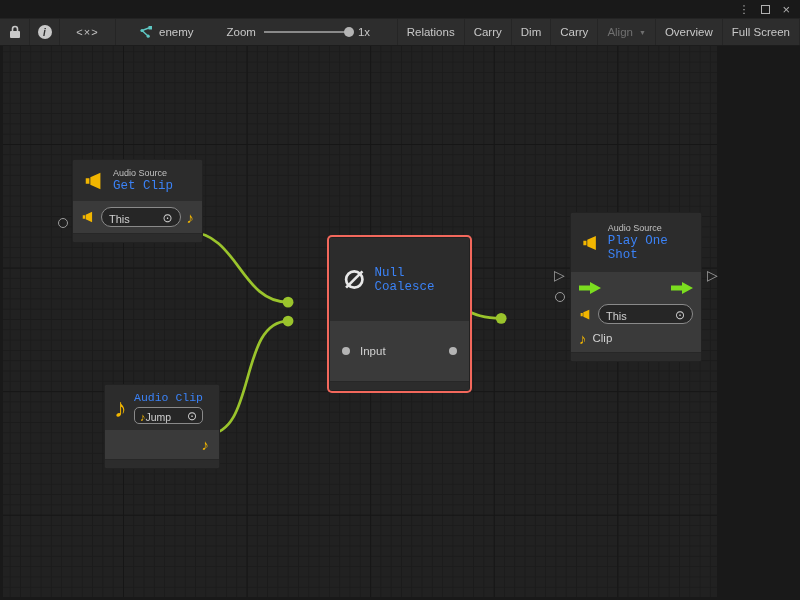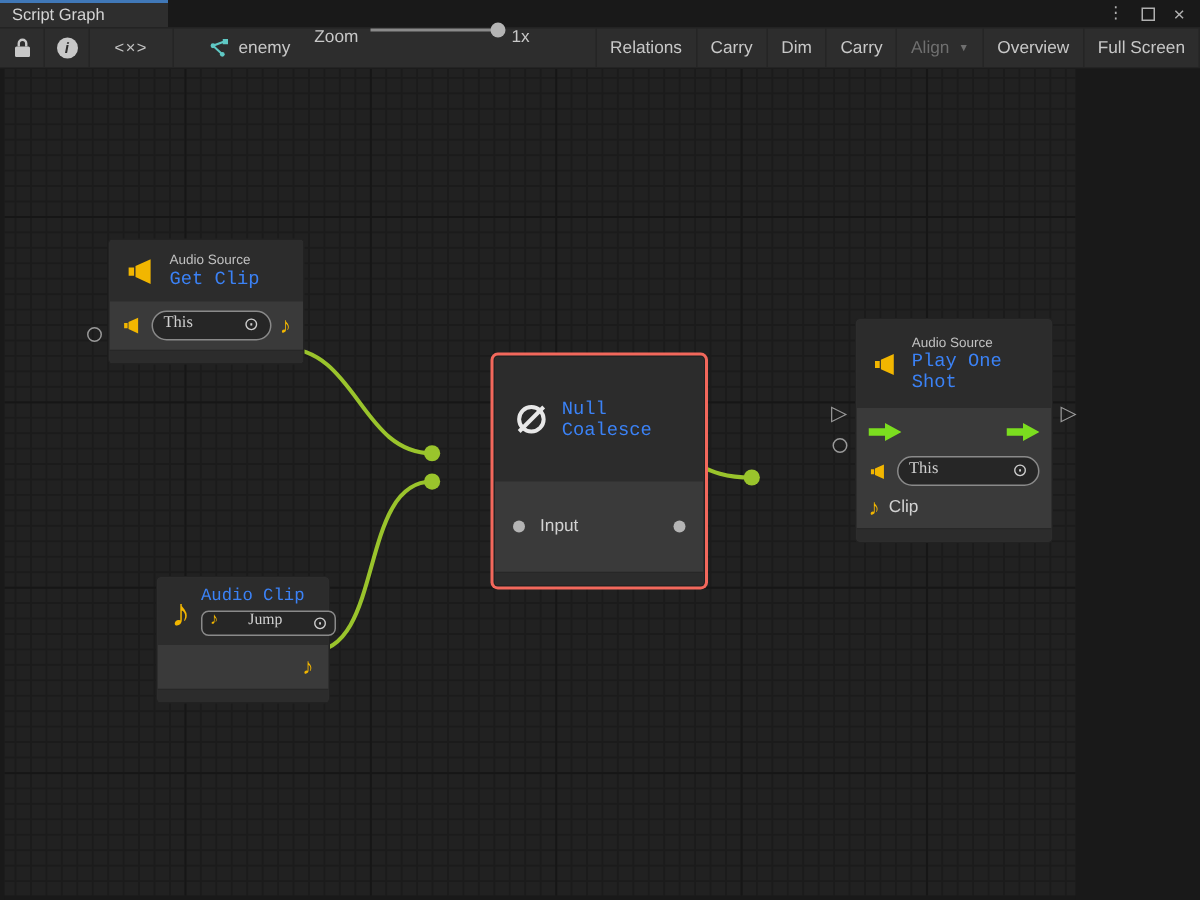--- a/index.html
+++ b/index.html
@@ -20,21 +20,21 @@
   .toolbar { height:28px; background:#2d2d2d; border-top:1px solid #232323;
              border-bottom:1px solid #1c1c1c; display:flex; align-items:stretch;
              font-size:11.5px; color:#c8c8c8; }
   .tb-btn { display:flex; align-items:center; justify-content:center; gap:4px;
             padding:0 9px; border-right:1px solid #252525; white-space:nowrap; }
   .tb-btn.first { border-left:1px solid #252525; }
   .tb-btn.disabled { color:#6f6f6f; }
   .tb-icon-btn { width:30px; padding:0; }
   .tb-code { width:56px; font-size:11px; letter-spacing:1px; color:#c2c2c2; }
   .tb-graph { display:flex; align-items:center; gap:6px; margin-left:22px; }
-  .tb-zoom { display:flex; gap:8px; margin-left:16px; }
+  .tb-zoom { display:flex; align-items:center; gap:8px; margin-left:33px; }
   .zoom-track { width:86px; height:2px; background:#8a8a8a; position:relative; }
   .zoom-handle { position:absolute; right:-4px; top:-4px; width:10px; height:10px;
                  border-radius:50%; background:#b4b4b4; }
   .tb-right { margin-left:auto; display:flex; align-items:stretch; }
   .caret { font-size:7px; margin-left:2px; }
 
   
   .canvas { position:absolute; top:46px; left:0; width:720px; height:554px;
             border:3px solid #191919; border-top:none;
             background-color:#212121;
@@ -53,46 +53,43 @@
   .node.selected { box-shadow:0 0 0 1px #222222, 0 0 0 3px #f3685c; }
   .n-header { background:#2c2c2c; border-radius:2px 2px 0 0; display:flex;
               align-items:center; gap:8px; padding:8px 10px; }
   .n-titles { display:flex; flex-direction:column; gap:1px; }
   .n-cat { font-size:9px; color:#c0c0c0; }
   .n-title { font-size:12.5px; color:#3b82f6;font-family:Liberation Mono, monospace; }
   .n-body { padding:6px 8px; display:flex; flex-direction:column; gap:4px; }
   .n-footer { height:9px; background:#2c2c2c; border-top:1px solid #272727;
               border-radius:0 0 2px 2px; }
   .p-row { display:flex; align-items:center; gap:6px; }
-  .obj-field { display:flex; align-items:flex-start; gap:20px; background:#262626;
+  .obj-field { display:flex; align-items:flex-end; gap:0; background:#262626;
                border:1px solid #8a8a8a; border-radius:10px; padding:1px 7px;
-               font-size:11px; color:#d0d0d0; height:20px; flex:1;font-family:Liberation Serif, serif; }
+               font-size:11px; color:#d0d0d0; height:20px; flex:1; }
   .obj-field .target { margin-left:auto; color:#cfcfcf; font-size:12px; }
   .obj-field.small { height:17px; font-size:10.5px; border-radius:5px; padding:0 5px; flex:none; }
   .note { color:#f2b600; font-size:15px; line-height:1; }
   .note.big { font-size:26px; }
   .note.tiny { font-size:11px; }
   .p-label { font-size:11.5px; color:#d2d2d2; }
   .p-dot { width:8px; height:8px; border-radius:50%; background:#b4b4b4; flex:none; }
   .spacer { flex:1; }
   .nc-row { display:flex; align-items:center; gap:10px; height:22px; padding:0 5px; }
   .flow-row { display:flex; align-items:center; height:24px; }
 
   
   .ext-circle { position:absolute; width:10px; height:10px; border:1.5px solid #9a9a9a;
                 border-radius:50%; }
   .ext-tri { position:absolute; color:#9a9a9a; font-size:14px; line-height:1; }
 </style>
 </head>
 <body>
 
 <div class="tabstrip">
-  <div class="tab">
-    <span>Script Graph</span>
-  </div>
   <div class="window-controls">
     <span class="wc-dots">⋮</span>
     <span class="wc-max"></span>
     <span class="wc-close">×</span>
   </div>
 </div>
 
 <div class="toolbar">
   <div class="tb-btn tb-icon-btn">
     <svg width="12" height="14" viewBox="0 0 12 14">

